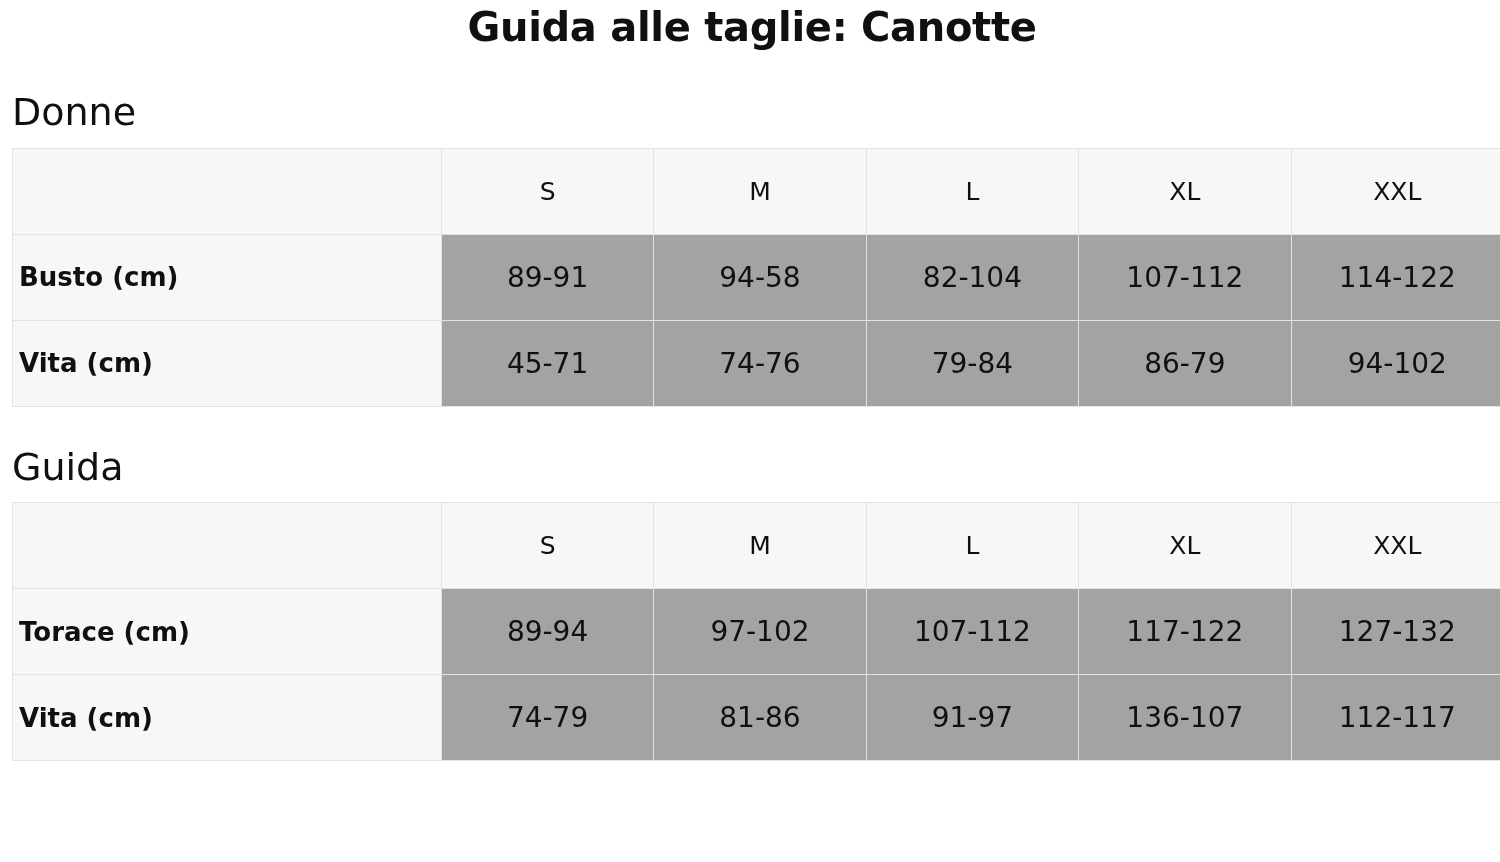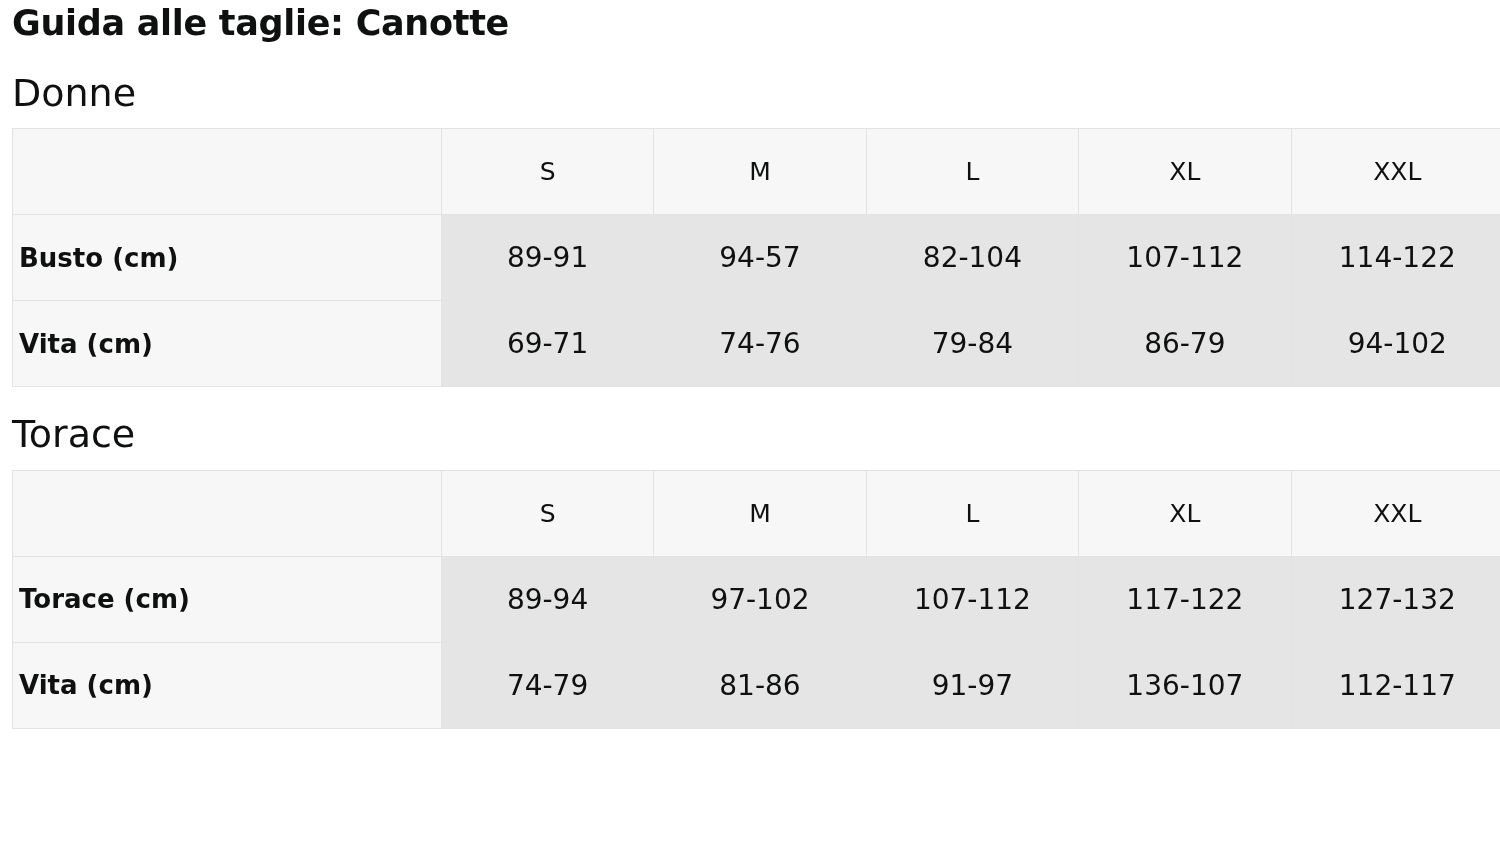--- a/index.html
+++ b/index.html
@@ -12,30 +12,31 @@
     height: 862px;
     font-family: "DejaVu Sans", sans-serif;
     color: #0f1111;
     overflow: hidden;
   }
   .page {
     padding: 0 8px;
     box-sizing: border-box;
   }
   .main-title {
-    font-size: 35px;
+    font-size: 40px;
     font-weight: bold;
     letter-spacing: -0.3px;
     margin: 2px 0 8px 4px;
     line-height: 1.25;
+    text-align: center;
   }
   .section-title {
     font-size: 38px;
     font-weight: normal;
-    margin: 25px 0 12px 4px;
+    margin: 38px 0 12px 4px;
     line-height: 1.2;
   }
   table.size-table {
     width: 1492px;
     border-collapse: collapse;
     table-layout: fixed;
     margin: 0;
   }
   table.size-table col.label-col { width: 428px; }
   table.size-table col.size-col { width: 212px; }
@@ -57,21 +58,21 @@
   table.size-table thead th.corner {
     background: #f7f7f7;
   }
   table.size-table tbody th.row-label {
     background: #f7f7f7;
     font-weight: bold;
     text-align: left;
     font-size: 26px;
   }
   table.size-table tbody td {
-    background: #e5e5e5;
+    background: #a3a3a3;
     font-size: 28px;
   }
   .table-wrap {
     margin-left: 4px;
   }
 </style>
 </head>
 <body>
 
 <div class="page">
@@ -97,38 +98,38 @@
           <th>M</th>
           <th>L</th>
           <th>XL</th>
           <th>XXL</th>
         </tr>
       </thead>
       <tbody>
         <tr>
           <th class="row-label">Busto (cm)</th>
           <td>89-91</td>
-          <td>94-57</td>
+          <td>94-58</td>
           <td>82-104</td>
           <td>107-112</td>
           <td>114-122</td>
         </tr>
         <tr>
           <th class="row-label">Vita (cm)</th>
-          <td>69-71</td>
+          <td>45-71</td>
           <td>74-76</td>
           <td>79-84</td>
           <td>86-79</td>
           <td>94-102</td>
         </tr>
       </tbody>
     </table>
   </div>
 
-  <h2 class="section-title">Torace</h2>
+  <h2 class="section-title">Guida</h2>
 
   <div class="table-wrap">
     <table class="size-table">
       <colgroup>
         <col class="label-col">
         <col class="size-col">
         <col class="size-col">
         <col class="size-col">
         <col class="size-col">
         <col class="size-col">

